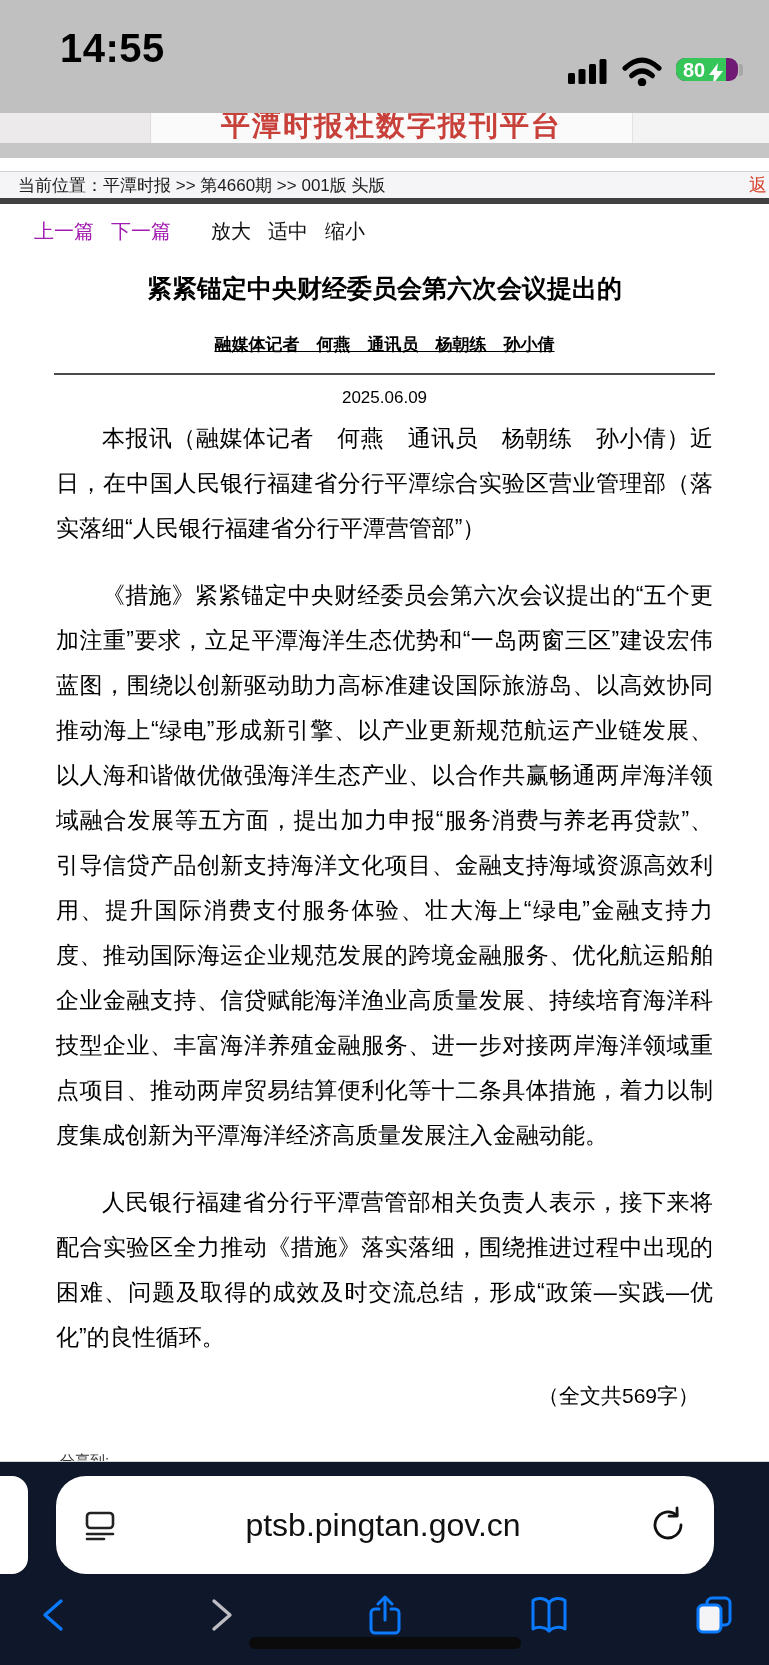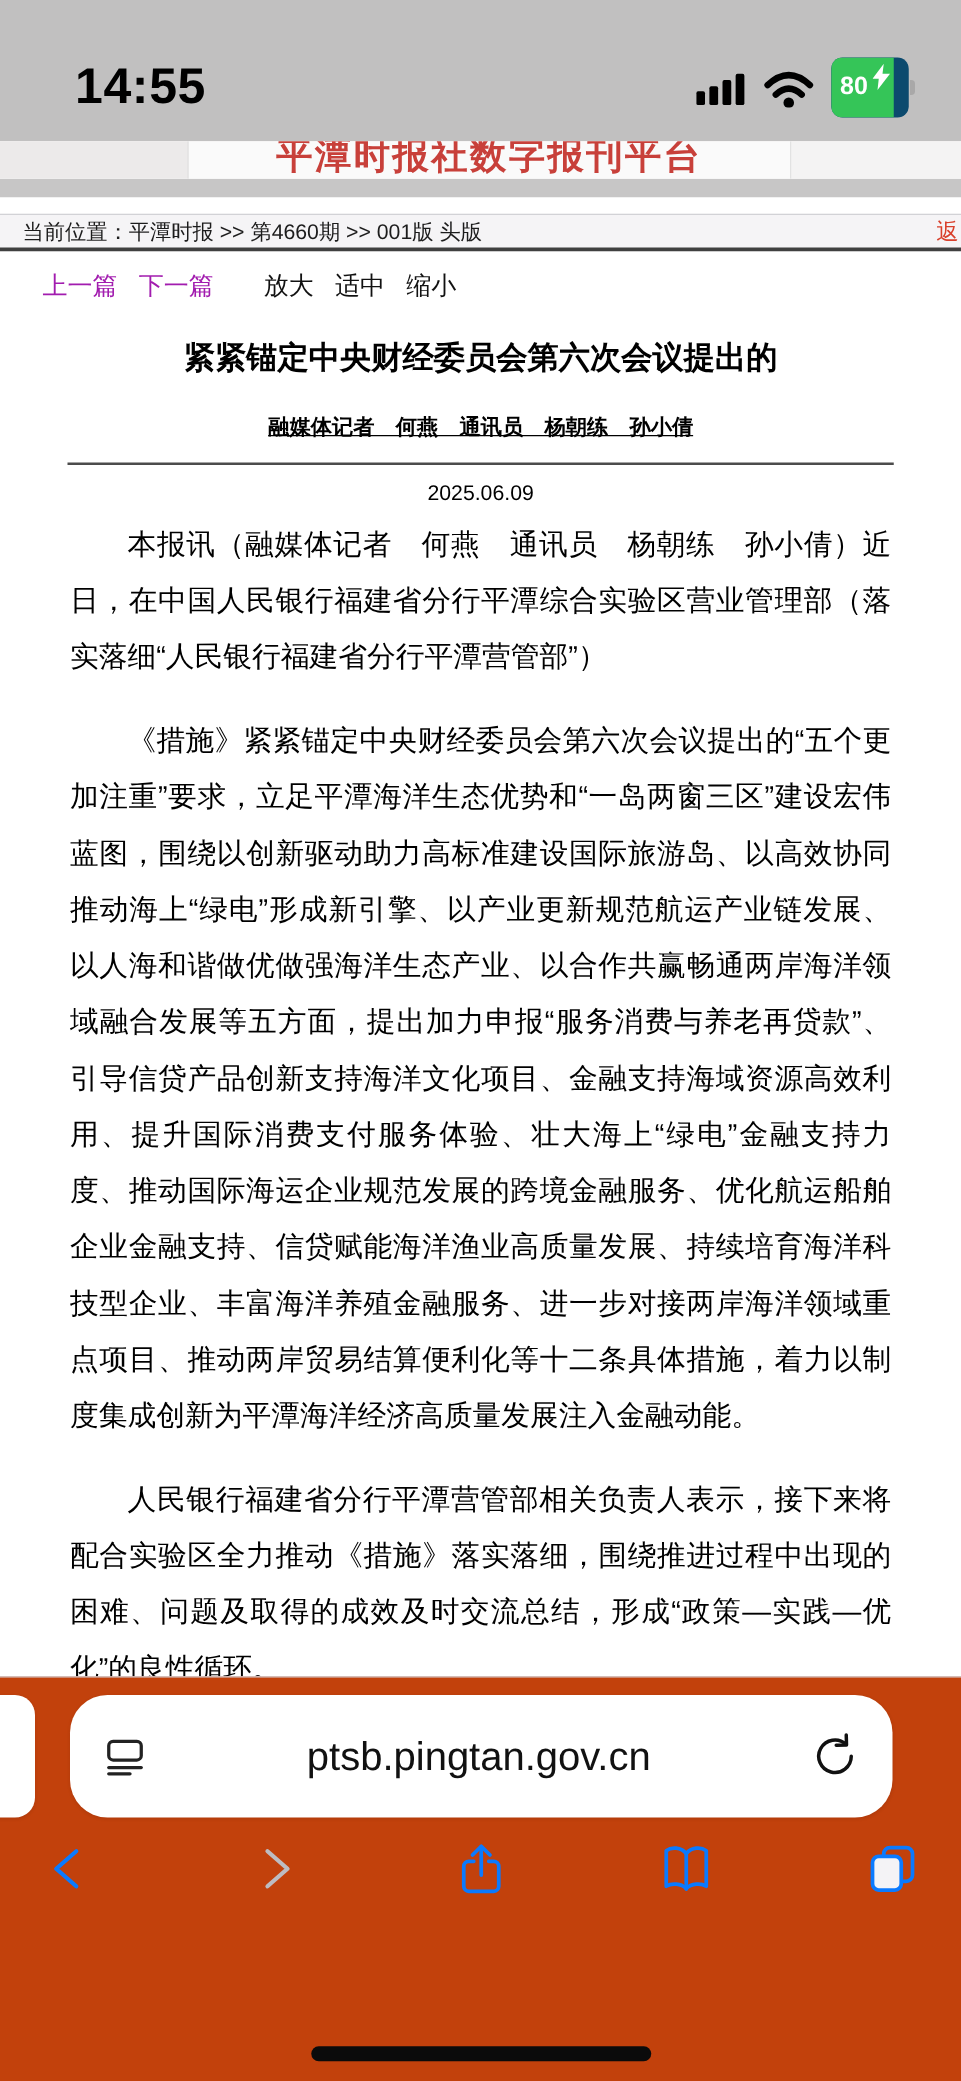--- a/index.html
+++ b/index.html
@@ -2,42 +2,42 @@
 <html><head>
 <meta charset="utf-8">
 <style>
   html,body{margin:0;padding:0;}
   body{
     width:769px;height:1665px;position:relative;overflow:hidden;
     background:#ffffff;font-family:"Liberation Sans",sans-serif;color:#000;
   }
   
   .status-bar{height:113px;background:#c1c0c0;display:flex;justify-content:space-between;
-    align-items:center;padding:26px 37px 0 60px;box-sizing:border-box;}
+    padding:26px 26px 0 60px;box-sizing:border-box;}
   .time{font-size:40px;font-weight:bold;color:#000;letter-spacing:.5px;}
   .status-icons{display:flex;align-items:center;gap:13px;}
   .battery-wrap{display:flex;align-items:center;}
-  .battery{width:62px;height:48px;border-radius:9px;background:#0c4a6e;position:relative;overflow:hidden;}
+  .battery{width:62px;height:23px;border-radius:9px;background:#701a75;position:relative;overflow:hidden;}
   .battery-fill{position:absolute;top:0;left:0;bottom:0;width:80%;background:#35c558;}
   .battery-label{position:absolute;left:7px;top:50%;transform:translateY(-50%);
     color:#fff;font-weight:bold;font-size:20px;z-index:2;}
   .bolt{position:absolute;left:33px;top:5px;z-index:2;}
   .battery-nub{width:4px;height:12px;background:#a9a8a8;border-radius:0 3px 3px 0;margin-left:1px;}
   
   .banner{height:30px;display:flex;overflow:hidden;}
   .banner-left{width:150px;background:#eceaea;border-right:1px solid #ddd;}
   .banner-center{flex:1;background:#fafafa;text-align:center;}
   .banner-center span{display:inline-block;color:#c8403a;font-weight:bold;font-size:29px;
     line-height:40px;margin-top:-8px;letter-spacing:2px;}
   .banner-right{width:136px;background:#f4f3f3;border-left:1px solid #e2e2e2;}
   .gray-strip{height:15px;background:#c7c6c6;}
   .white-gap{height:13px;background:#fff;}
   
   .breadcrumb{height:26px;background:#f5f4f6;border-top:1px solid #d2d2d6;
-    border-bottom:3px solid #404040;display:flex;align-items:center;
+    border-bottom:6px solid #404040;display:flex;align-items:center;
     justify-content:space-between;padding:0 2px 0 18px;font-size:17px;color:#1c1c1c;}
   .breadcrumb .back{color:#d9402c;font-size:18px;}
   
   .article{padding:14px 30px 0;box-sizing:border-box;}
   .article-nav{display:flex;gap:17px;font-size:20px;color:#111;padding-left:4px;align-items:center;}
   .article-nav .red{color:#a21caf;}
   .article-nav .gap{width:6px;}
   .article-title{text-align:center;font-size:25px;font-weight:bold;margin:27px 0 0;}
   .article-byline{text-align:center;font-size:17px;font-weight:bold;margin-top:28px;text-decoration:underline;}
   .article-rule{height:2px;background:#4c4c4c;margin:17px 24px 0;}
@@ -48,22 +48,22 @@
   .share{margin:42px 0 0 30px;font-size:15px;color:#333;}
   .share-icons{display:flex;gap:5px;margin-top:6px;}
   .si{width:18px;height:18px;border-radius:3px;display:flex;align-items:center;
     justify-content:center;font-size:12px;font-weight:bold;color:#fff;line-height:1;}
   .si-wechat{background:#51c332;}
   .si-qzone{background:linear-gradient(#5bc2f7,#2f9ae0);color:#ffd34f;font-size:13px;}
   .si-weibo{background:linear-gradient(#fdf6ee,#f3d7bd);border:1px solid #e0c4a8;box-sizing:border-box;}
   .si-pengyou{background:#3aa1e8;}
   .si-renren{background:#2f72c9;font-size:11px;}
   
-  .browser-bottom{position:absolute;left:0;bottom:0;width:769px;height:324px;
-    background:#c2410c;border-top:1px solid #d6d5da;box-sizing:border-box;}
+  .browser-bottom{position:absolute;left:0;bottom:0;width:769px;height:204px;
+    background:#0f172a;border-top:1px solid #d6d5da;box-sizing:border-box;}
   .url-row{position:relative;height:126px;}
   .tab-peek{position:absolute;left:-22px;top:14px;width:50px;height:98px;background:#fff;
     border-radius:16px;box-shadow:0 1px 3px rgba(0,0,0,.10);}
   .url-pill{position:absolute;left:56px;right:55px;top:14px;height:98px;background:#fff;
     border-radius:30px;display:flex;align-items:center;padding:0 26px;box-sizing:border-box;
     box-shadow:0 1px 3px rgba(0,0,0,.10);}
   .url-text{flex:1;text-align:center;font-size:32px;color:#111;}
   .toolbar{display:flex;justify-content:space-between;align-items:center;padding:4px 32px 0;}
   .tb-btn{width:46px;height:46px;display:flex;align-items:center;justify-content:center;}
   .home-indicator{position:absolute;bottom:16px;left:50%;transform:translateX(-50%);

